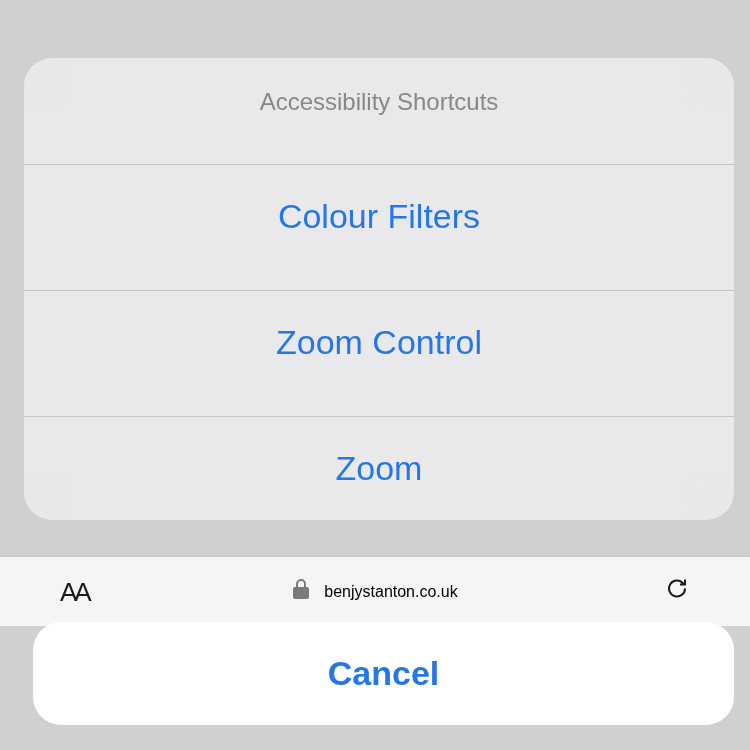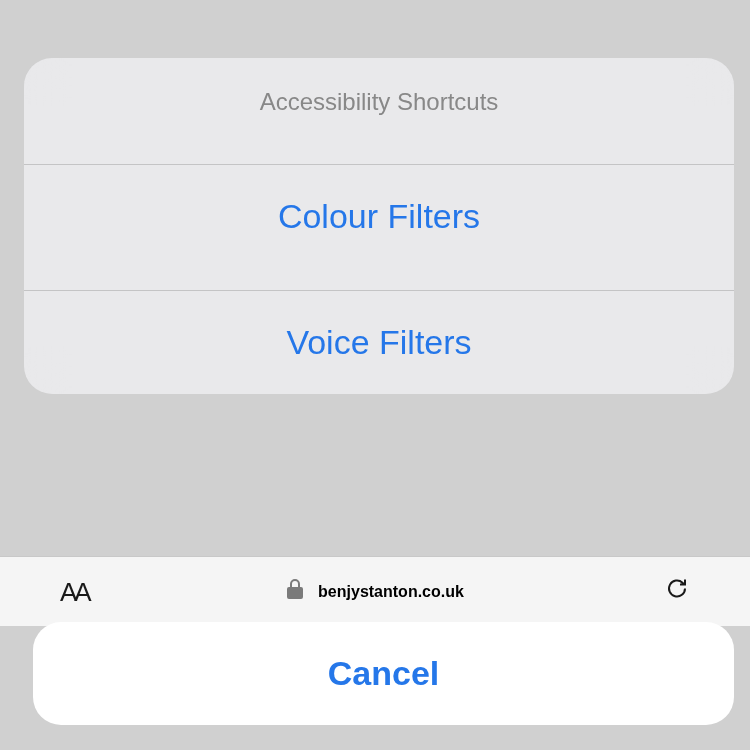--- a/index.html
+++ b/index.html
@@ -35,21 +35,20 @@
       transform: translateY(-50%);
       font-size: 26px;
       color: #1a1a1a;
       letter-spacing: -3px;
       font-weight: 400;
     }
     .bg-url-wrap {
       display: flex;
       align-items: center;
       gap: 14px;
-      font-weight: bold;
     }
     .bg-lock {
       font-size: 22px;
       color: #7a7a7a;
     }
     .bg-reload {
       position: absolute;
       right: 60px;
       top: 50%;
       transform: translateY(-50%);
@@ -114,16 +113,17 @@
   <span class="bg-reload">
     <svg width="26" height="26" viewBox="0 0 26 26">
         <path fill="none" stroke="#1a1a1a" stroke-width="2" d="M21 13a8 8 0 1 1-2.5-5.8L21 9M21 4v5h-5"></path>
       </svg>
   </span>
 </div>
 
 <div class="sheet">
   <div class="sheet-title">Accessibility Shortcuts</div>
   <div class="sheet-btn">Colour Filters</div>
-  <div class="sheet-btn">Voice Filters</div>
+  <div class="sheet-btn">Zoom Control</div>
+  <div class="sheet-btn">Zoom</div>
 </div>
 
 <div class="cancel-sheet">Cancel</div>
 
 </body></html>

